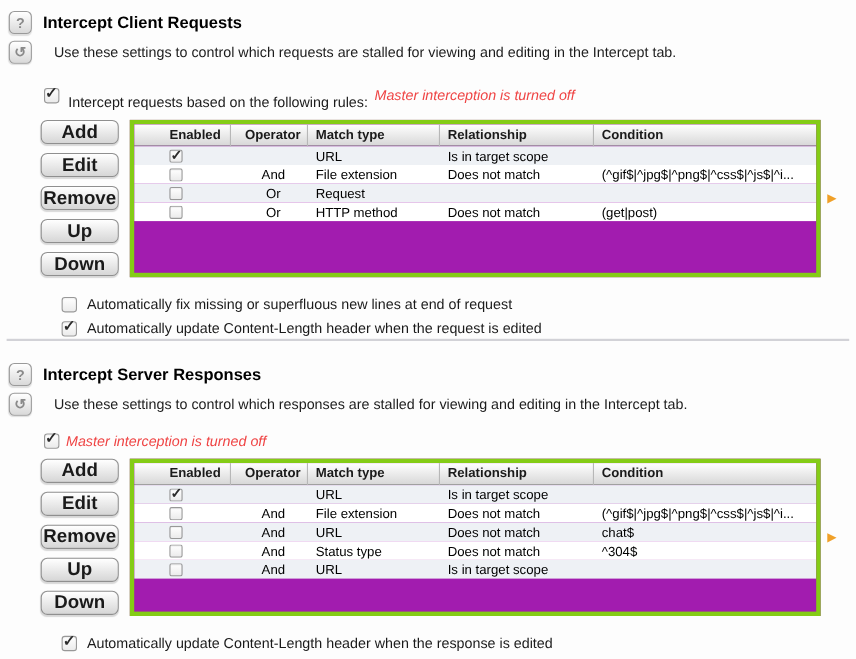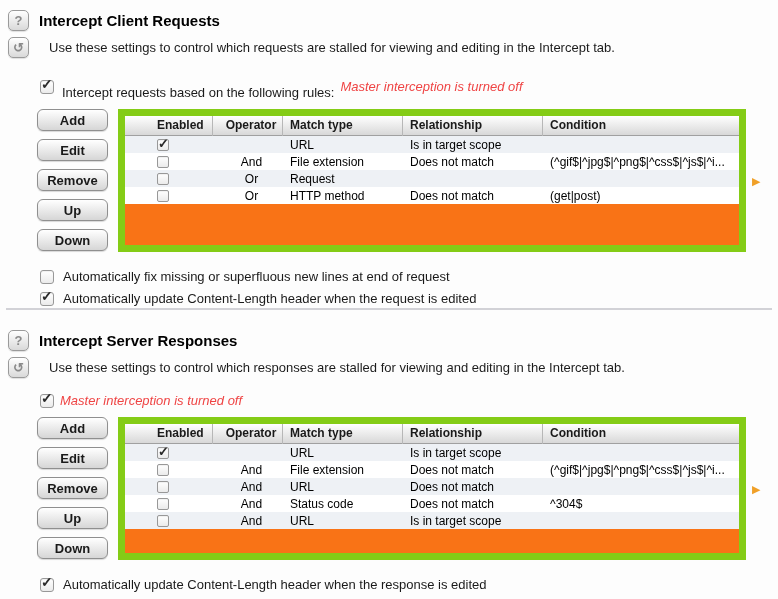--- a/index.html
+++ b/index.html
@@ -48,29 +48,29 @@
   .rules-note { margin-left:6px; font-size:13px; font-style:italic; color:#ef4444; }
 
   .table-area { margin-top:9px; margin-left:37px; display:flex; align-items:flex-start; }
   .btn-col { width:71px; display:flex; flex-direction:column; }
   .aqua-btn {
     width:71px; height:22px; margin-bottom:8px;
     border:1px solid #8f8f8f; border-radius:6px;
     background:linear-gradient(#ffffff,#d6d6d6);
     box-shadow:0 1px 1px rgba(0,0,0,.15);
     font-family:"Liberation Sans", sans-serif;
-    font-size:13px; font-weight:bold; color:#1a1a1a;
+    font-size:17px; font-weight:bold; color:#1a1a1a;
     text-align:center; padding:0; cursor:default;
   }
   .aqua-btn:last-child { margin-bottom:0; }
 
   .table-wrap { position:relative; margin-left:10px; }
   .rules-table {
     width:628px; height:143px;
-    border:7px solid #84cc16; background:#f97316;
+    border:4px solid #84cc16; background:#a21caf;
     overflow:hidden;
   }
   .rt-header { display:flex; height:20px; align-items:center;
     background:linear-gradient(#ffffff,#d8d8d8);
     border-bottom:1px solid #a0a0a0; }
   .rt-header .cell { font-size:12px; font-weight:bold; color:#1a1a1a;
     height:20px; line-height:19px;
     border-right:1px solid #b7b7b7; }
   .rt-header .cell:last-child { border-right:none; }
   .t-row { display:flex; height:17px; align-items:center; font-size:12px; color:#000; background:#ffffff; }
@@ -81,21 +81,21 @@
   .c-op { width:70px;text-align:center; }
   .c-mt { width:120px; }
   .c-re { width:140px; }
   .c-co { flex:1; }
   .more-indicator {
     position:absolute; left:100%; top:50%;
     transform:translateY(-50%);
     margin-left:6px; font-size:11px; color:#f0a028; line-height:1;
   }
 
-  .footer-checks { margin-top:17px; margin-left:40px; }
+  .footer-checks { margin-top:17px; margin-left:56px; }
   .check-row { display:flex; align-items:center; margin-bottom:7px; }
   .check-row:last-child { margin-bottom:0; }
   .check-label { margin-left:9px; font-size:13px; }
 
   .divider { position:absolute; top:308px; left:6px; width:766px; height:2px;
     background:#d2d2d7; }
 </style>
 </head>
 <body>
 
@@ -271,29 +271,30 @@
             </div>
             <div class="t-row stripe">
               <div class="cell c-en">
                 <span class="checkbox small">
                   <span class="mark"></span>
                 </span>
               </div>
               <div class="cell c-op">And</div>
               <div class="cell c-mt">URL</div>
               <div class="cell c-re">Does not match</div>
+              <div class="cell c-co">chat$</div>
             </div>
             <div class="t-row">
               <div class="cell c-en">
                 <span class="checkbox small">
                   <span class="mark"></span>
                 </span>
               </div>
               <div class="cell c-op">And</div>
-              <div class="cell c-mt">Status code</div>
+              <div class="cell c-mt">Status type</div>
               <div class="cell c-re">Does not match</div>
               <div class="cell c-co">^304$</div>
             </div>
             <div class="t-row stripe">
               <div class="cell c-en">
                 <span class="checkbox small">
                   <span class="mark"></span>
                 </span>
               </div>
               <div class="cell c-op">And</div>

